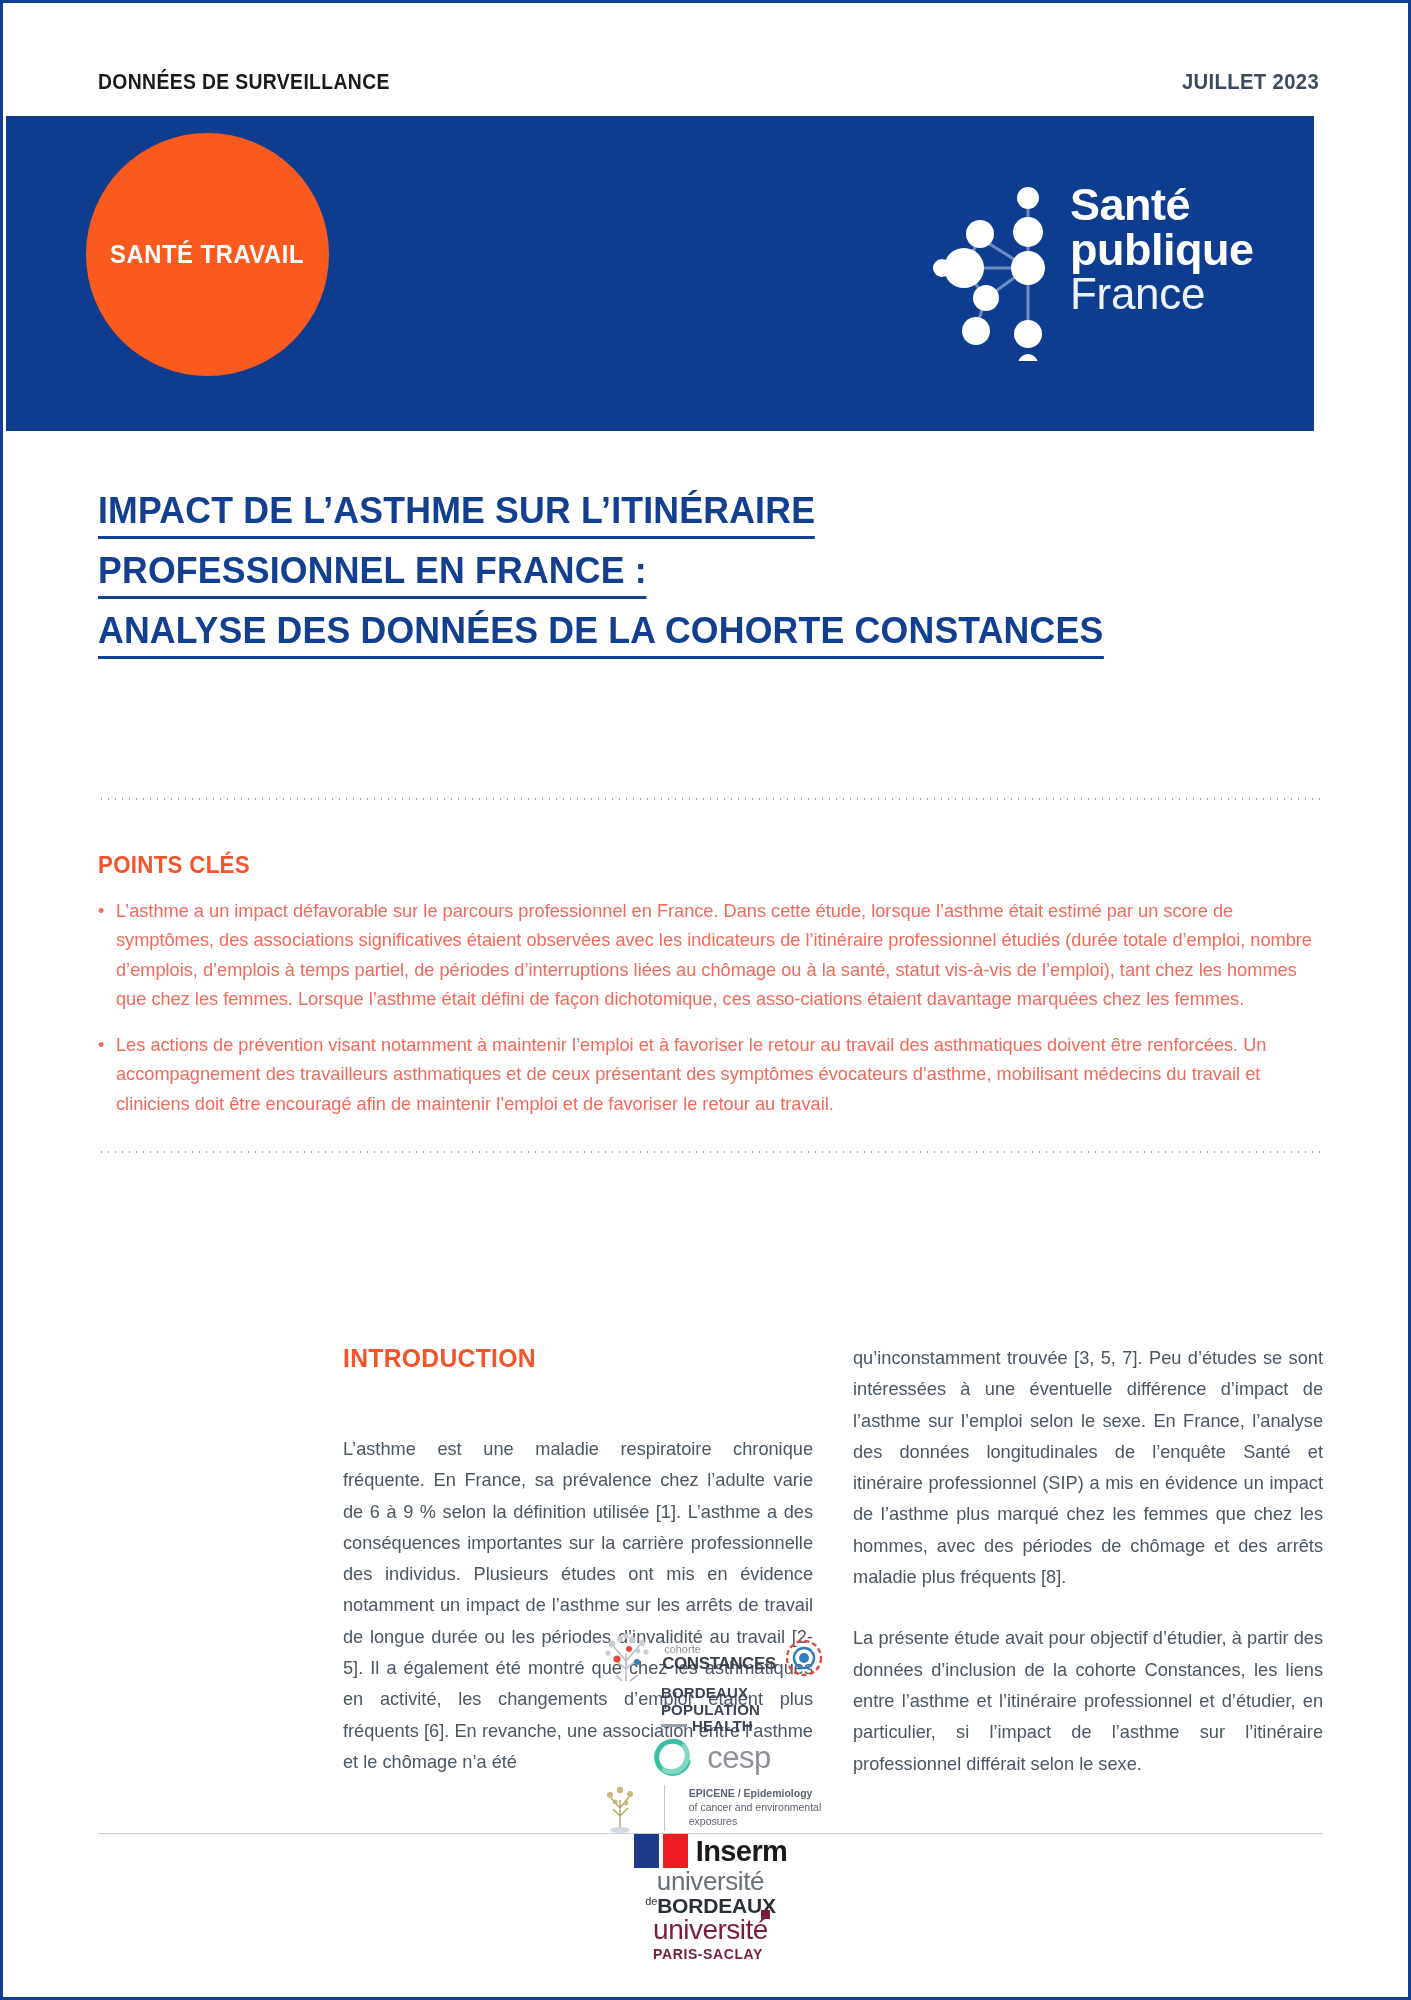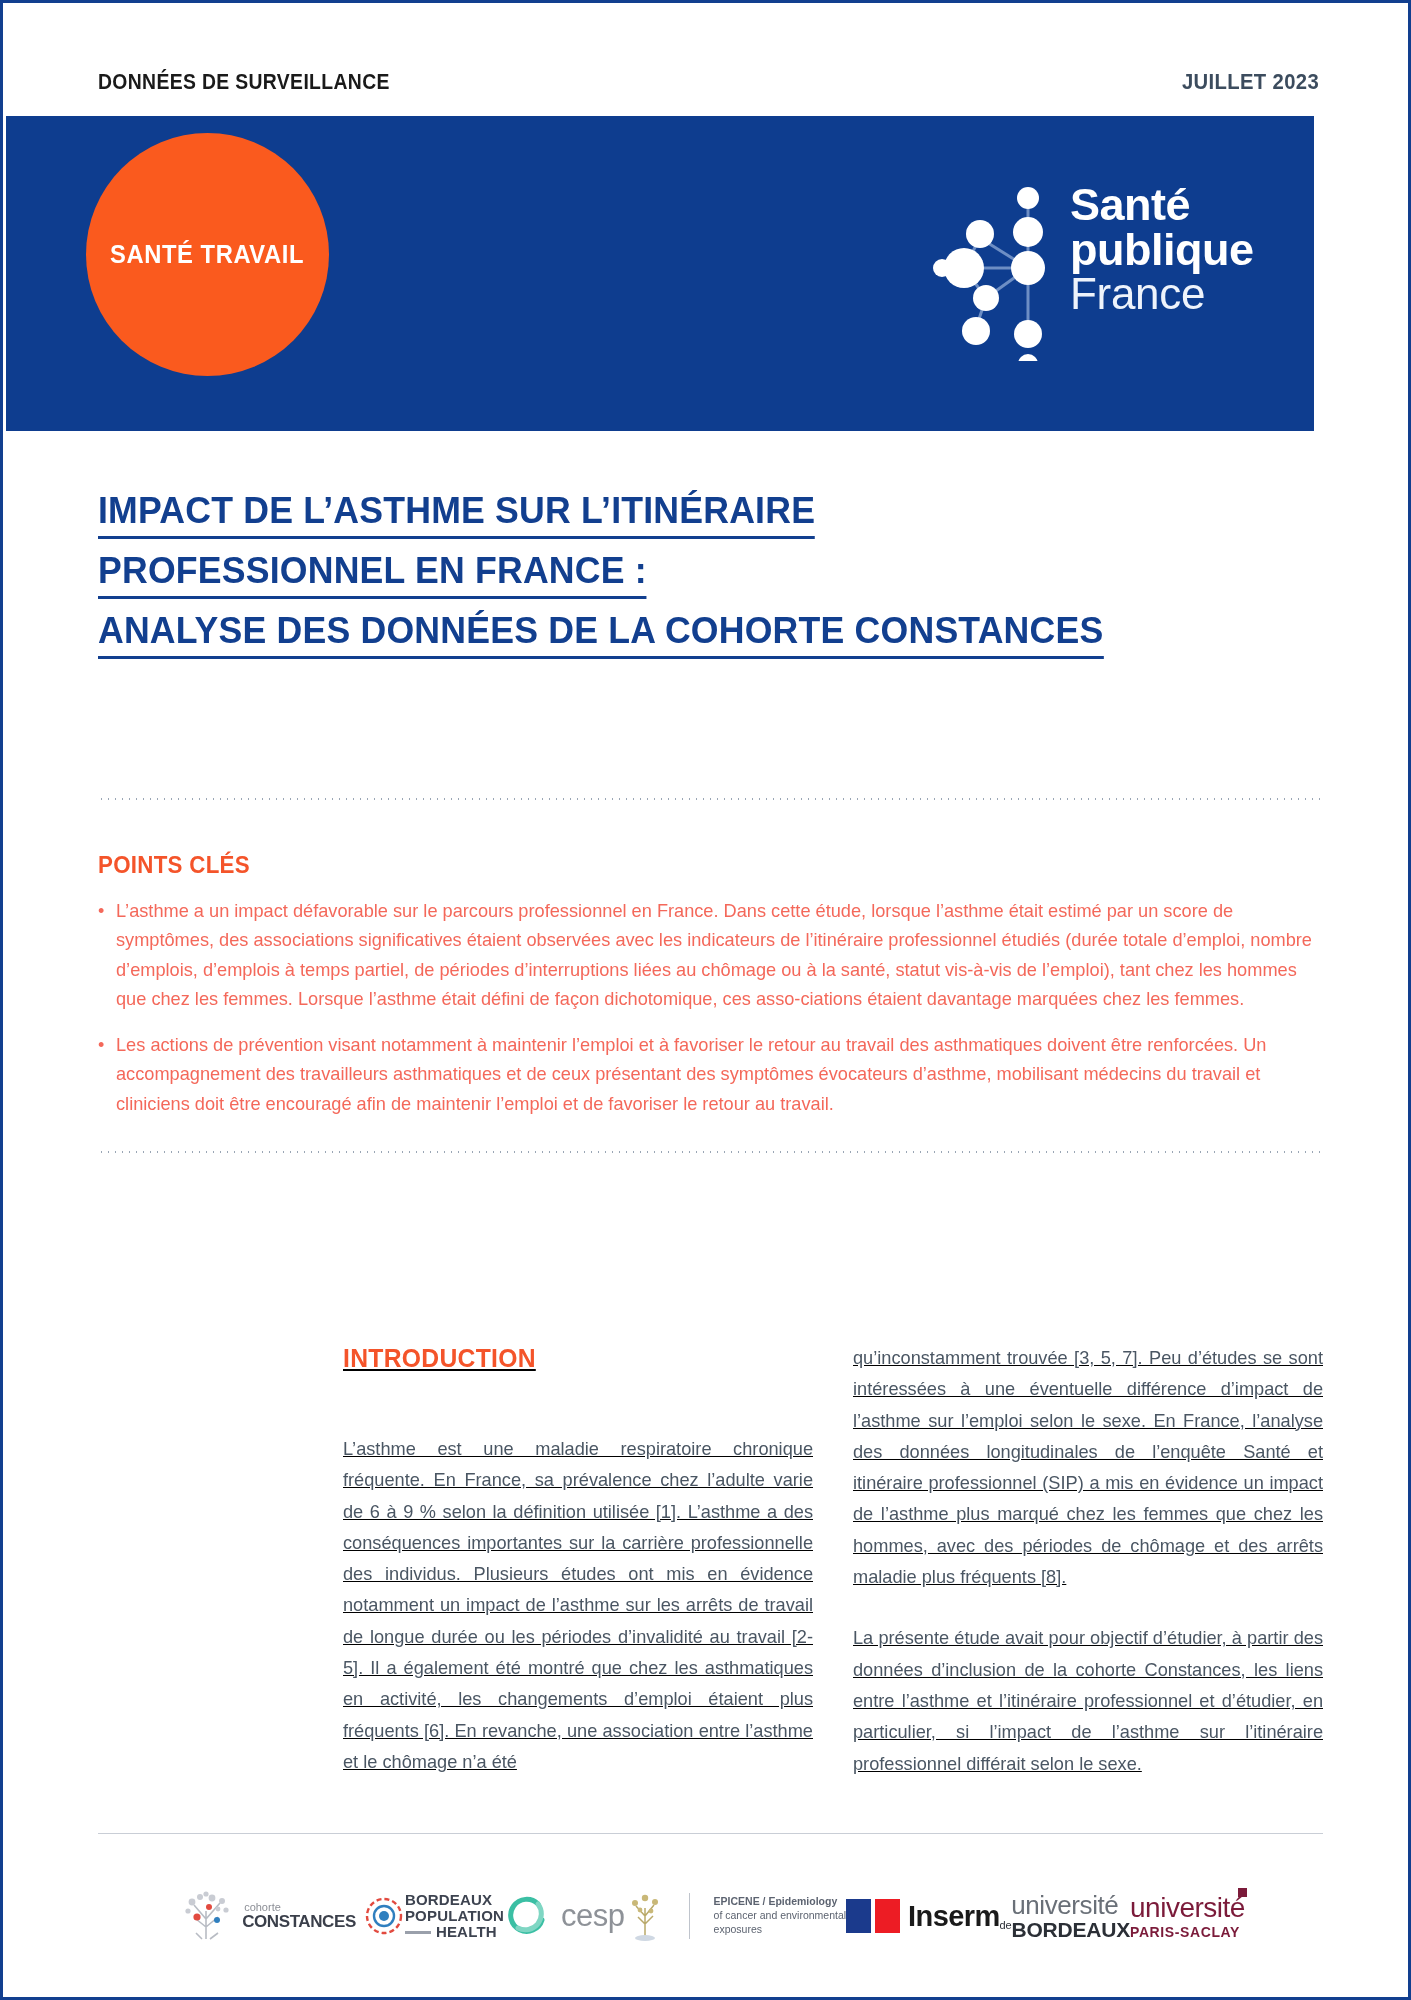--- a/index.html
+++ b/index.html
@@ -182,21 +182,20 @@
   }
 
   
   .intro {
     position: absolute;
     top: 1340px;
     left: 340px;
     width: 980px;
     display: flex;
     gap: 40px;
-    text-decoration: underline;
   }
   .col { width: 470px; }
   .intro-heading {
     color: #F4542A;
     font-size: 26px;
     font-weight: bold;
     letter-spacing: 0.3px;
     margin-bottom: 60px;
     transform: scaleX(0.95);
     transform-origin: left center;
@@ -220,21 +219,22 @@
     background: #c9ced6;
   }
   .footer {
     position: absolute;
     top: 1868px;
     left: 95px;
     width: 1225px;
     height: 90px;
     display: flex;
     align-items: center;
-    justify-content: center;
+    justify-content: flex-end;
+    flex-direction: column;
   }
   .flogo { display: flex; align-items: center; flex: 0 0 auto; }
 
   
   .f-constances { gap: 4px; }
   .f-constances .tree { width: 62px; height: 54px; }
   .f-constances .words { line-height: 1.0; }
   .f-constances .w1 { font-size: 11px; color: #8c8f96; display: block; margin-left: 2px; }
   .f-constances .w2 { font-size: 17px; font-weight: bold; color: #3a3f4a; display: block; letter-spacing: -0.4px; }
   .f-constances .ring { width: 42px; height: 42px; margin-left: 3px; }

